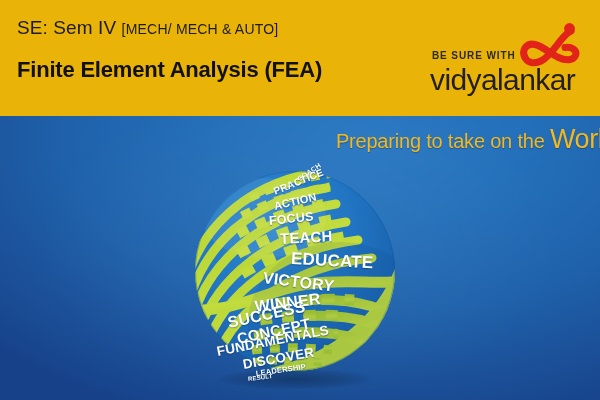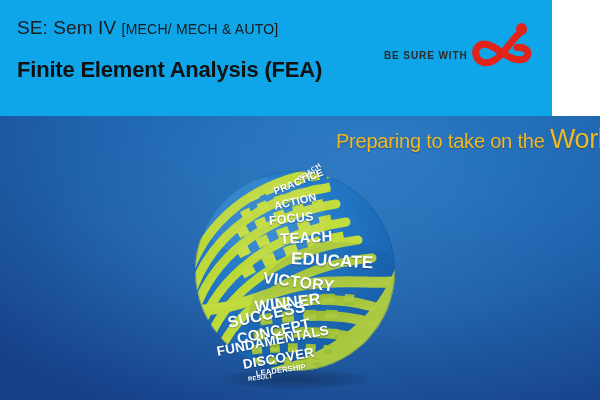--- a/index.html
+++ b/index.html
@@ -13,23 +13,23 @@
     height: 400px;
     overflow: hidden;
     font-family: "Liberation Sans", sans-serif;
     -webkit-font-smoothing: antialiased;
   }
 
   
   #header {
     position: absolute;
     left: 0; top: 0;
-    width: 552px;
+    width: 600px;
     height: 116px;
-    background: #0ea5e9;
+    background: #eab308;
   }
   #header-texts {
     position: absolute;
     left: 17px;
     top: 16px;
     width: 400px;
   }
   .line-course {
     color: #1b1b1b;
     font-size: 19px;
@@ -166,20 +166,21 @@
     <div id="header-texts">
       <div class="line-course">
         <span>SE: Sem IV</span>
         <span class="brackets">[MECH/ MECH &amp; AUTO]</span>
       </div>
       <div class="line-title">Finite Element Analysis (FEA)</div>
     </div>
 
     <div id="logo">
       <div id="logo-tag">BE SURE WITH</div>
+      <div id="logo-word">vidyalankar</div>
       <svg id="logo-mark" viewBox="0 0 62 46">
 
         <path d="M4.5 34.5
                  C 1.5 27.5, 7 20.5, 15 22.5
                  C 23.5 24.6, 30 31.5, 38.5 35.5
                  C 46 39, 53.5 38.5, 55.5 33.5
                  C 57.5 28.2, 51.5 24.5, 45 25.5" fill="none" stroke="#e2231a" stroke-width="7" stroke-linecap="round"></path>
         <path d="M4.5 34.5
                  C 6.5 40.5, 14 42.5, 21 39
                  C 29 35, 34.5 26, 41 18

